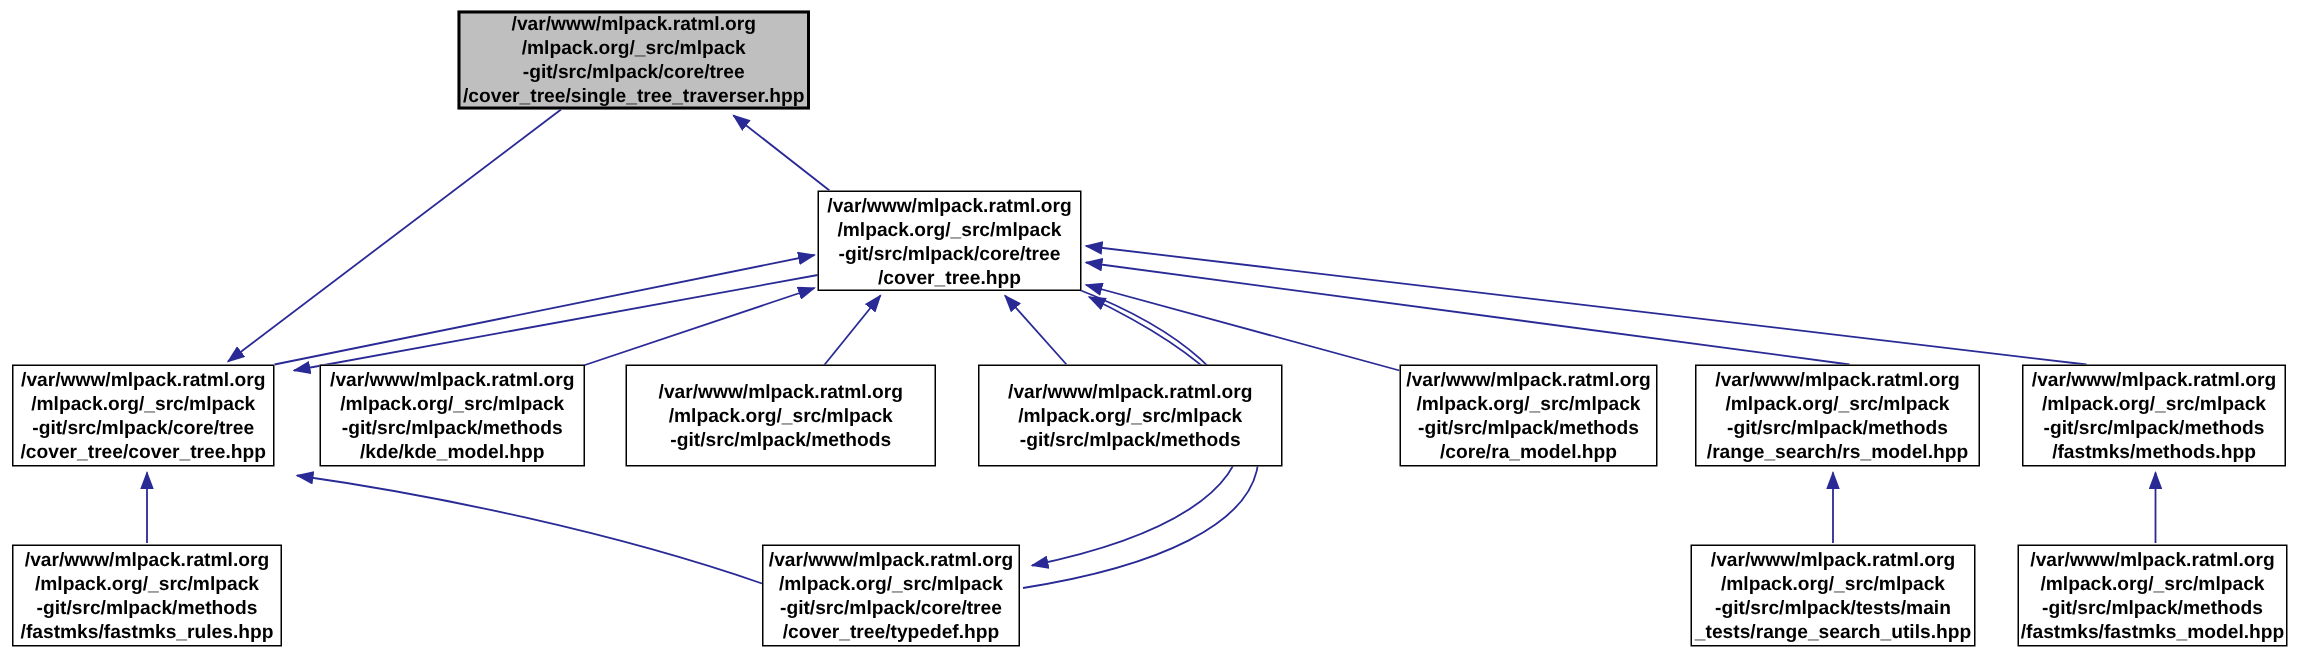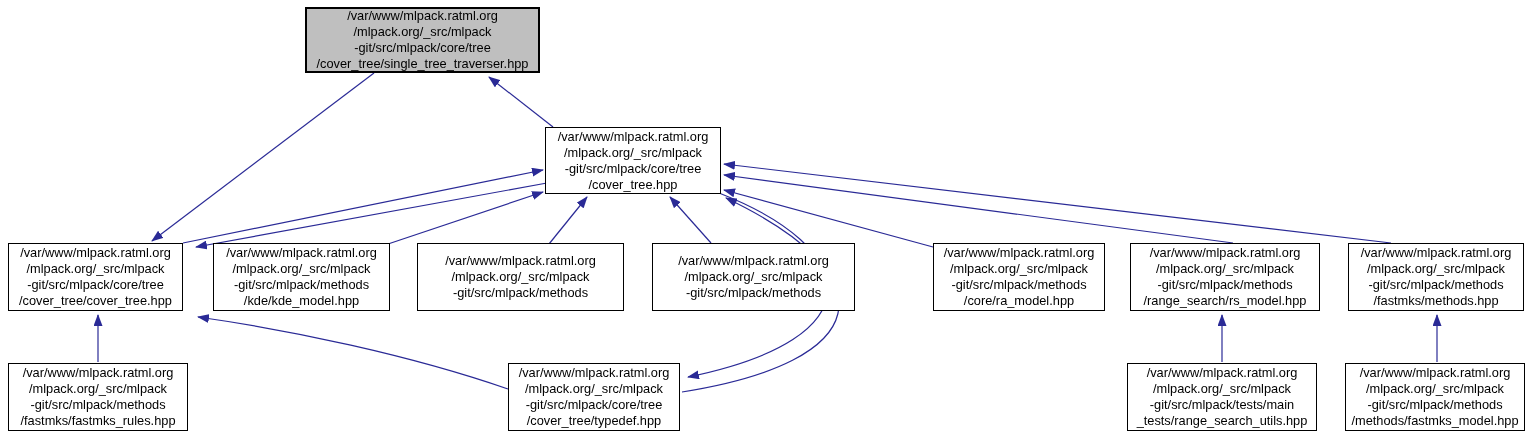--- a/index.html
+++ b/index.html
@@ -2,20 +2,21 @@
 <html><head>
 <meta charset="utf-8">
 <style>
   html,body{margin:0;padding:0;background:#ffffff;}
   #canvas{
     position:relative;
     width:1538px;height:437px;
     background:#ffffff;
     font-family:"Liberation Sans", sans-serif;
     overflow:hidden;
+    font-weight:bold;
   }
   #edges{position:absolute;left:0;top:0;width:1538px;height:437px;}
   .node{
     position:absolute;
     box-sizing:border-box;
     background:#ffffff;
     border:1px solid #000000;
     display:flex;
     flex-direction:column;
     justify-content:center;
@@ -143,16 +144,16 @@
     <div class="ln">/var/www/mlpack.ratml.org</div>
     <div class="ln">/mlpack.org/_src/mlpack</div>
     <div class="ln">-git/src/mlpack/tests/main</div>
     <div class="ln">_tests/range_search_utils.hpp</div>
   </div>
 
   <div class="node" style="left:1345px;top:363px;width:180px;height:68px;">
     <div class="ln">/var/www/mlpack.ratml.org</div>
     <div class="ln">/mlpack.org/_src/mlpack</div>
     <div class="ln">-git/src/mlpack/methods</div>
-    <div class="ln">/methods/fastmks_model.hpp</div>
+    <div class="ln">/fastmks/fastmks_model.hpp</div>
   </div>
 
 </div>
 
 </body></html>

